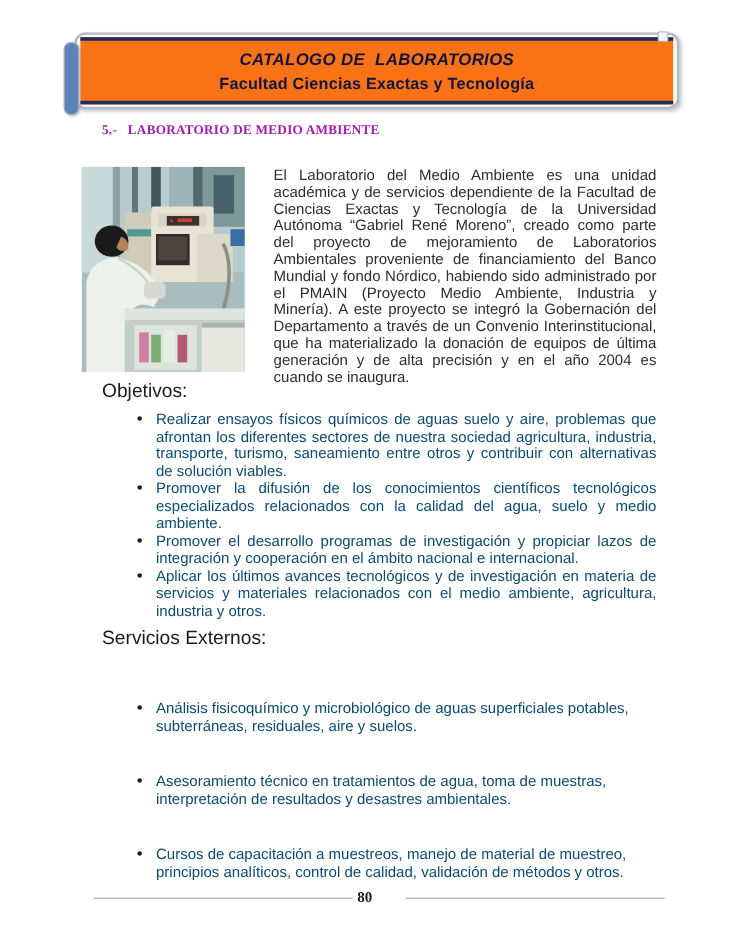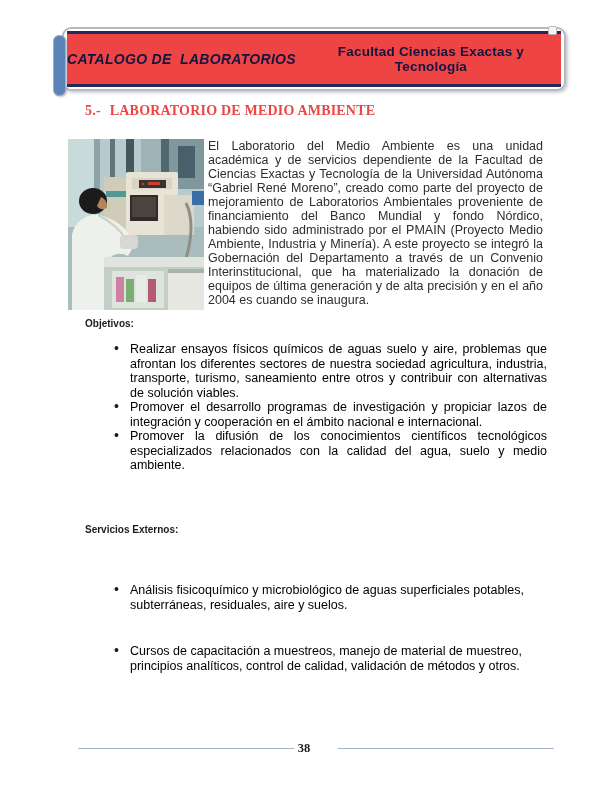--- a/index.html
+++ b/index.html
@@ -19,62 +19,62 @@
     position:absolute;left:9px;top:0;right:0;height:64px;
     background:#ffffff;border:2px solid #b6bac0;border-radius:9px;
     box-shadow:2px 2px 3px rgba(110,118,130,.35);
     padding:2px 3px;box-sizing:border-box;
   }
   .banner-notch{
     position:absolute;right:7px;top:-3px;width:7px;height:7px;
     background:#f4f5f6;border:1px solid #b6bac0;border-radius:2px;
   }
   .banner-blue{
-    height:100%;box-sizing:border-box;background:#ef4444;
+    height:100%;box-sizing:border-box;background:#f97316;
     border-top:3px solid #232a5c;border-bottom:3px solid #232a5c;
-    display:flex;flex-direction:row;align-items:center;justify-content:center;gap:5px;text-align:center;
+    display:flex;flex-direction:column;align-items:center;justify-content:center;gap:5px;
   }
   .banner-title{
     font-size:14px;font-weight:bold;font-style:italic;color:#14143f;
     letter-spacing:.3px;white-space:pre;
   }
   .banner-subtitle{
     font-size:13.5px;font-weight:bold;color:#14143f;
     letter-spacing:.2px;
   }
 
   
   .section-heading{
     position:absolute;left:85px;top:103px;
-    font-family:"Liberation Serif",serif;font-weight:bold;font-size:14px;color:#ef4444;
+    font-family:"Liberation Serif",serif;font-weight:bold;font-size:11px;color:#a21caf;
     letter-spacing:.2px;
   }
   .section-heading .num{margin-right:9px;}
 
   
-  .intro{position:absolute;left:68px;top:139px;width:479px;display:flex;gap:4px;}
+  .intro{position:absolute;left:68px;top:139px;width:479px;display:flex;gap:24px;}
   .photo{width:136px;height:171px;flex:0 0 auto;display:block;}
   .intro-text{
     width:335px;font-size:12.5px;line-height:14px;text-align:justify;color:#2d2d2d;
   }
 
   
   .sub-heading{
-    position:absolute;left:85px;font-size:10px;font-weight:bold;color:#1b1b1b;text-align:center;
+    position:absolute;left:85px;font-size:16px;font-weight:normal;color:#1b1b1b;text-align:center;
   }
   .objetivos-h{top:318px;}
   .servicios-h{top:524px;}
 
   
   .doc-list{position:absolute;left:85px;width:462px;margin:0;padding:0;list-style:none;}
   .list1{top:342px;}
   .list2{top:551px;}
   .doc-list li{
     position:relative;padding-left:45px;margin:0;box-sizing:border-box;
-    font-size:12.5px;line-height:14.5px;color:#000000;
+    font-size:12.5px;line-height:14.5px;color:#0c4a6e;
   }
   .list1 li{text-align:justify;}
   .list2 li{text-align:left;margin-top:32px;}
   .doc-list li::before{
     content:"\2022";position:absolute;left:29px;top:-1px;font-size:14px;color:#1b1b1b;
   }
 
   
   .footer{
     position:absolute;left:78px;top:741px;width:476px;height:14px;
@@ -149,29 +149,31 @@
       <rect x="80" y="140" width="8" height="23" fill="#b45a76"></rect>
       <rect x="100" y="130" width="36" height="41" fill="#e6e7e0"></rect>
       <rect x="100" y="130" width="36" height="4" fill="#aab2ac"></rect>
     </svg>
     <div class="intro-text">El Laboratorio del Medio Ambiente es una unidad académica y de servicios dependiente de la Facultad de Ciencias Exactas y Tecnología de la Universidad Autónoma “Gabriel René Moreno”, creado como parte del proyecto de mejoramiento de Laboratorios Ambientales proveniente de financiamiento del Banco Mundial y fondo Nórdico, habiendo sido administrado por el PMAIN (Proyecto Medio Ambiente, Industria y Minería). A este proyecto se integró la Gobernación del Departamento a través de un Convenio Interinstitucional, que ha materializado la donación de equipos de última generación y de alta precisión y en el año 2004 es cuando se inaugura.</div>
   </div>
 
   <div class="sub-heading objetivos-h">Objetivos:</div>
   <ul class="doc-list list1">
     <li>Realizar ensayos físicos químicos de aguas suelo y aire, problemas que afrontan los diferentes sectores de nuestra sociedad agricultura, industria, transporte, turismo, saneamiento entre otros y contribuir con alternativas de solución viables.</li>
+    <li>Promover la difusión de los conocimientos científicos tecnológicos especializados relacionados con la calidad del agua, suelo y medio ambiente.</li>
     <li>Promover el desarrollo programas de investigación y propiciar lazos de integración y cooperación en el ámbito nacional e internacional.</li>
-    <li>Promover la difusión de los conocimientos científicos tecnológicos especializados relacionados con la calidad del agua, suelo y medio ambiente.</li>
+    <li>Aplicar los últimos avances tecnológicos y de investigación en materia de servicios y materiales relacionados con el medio ambiente, agricultura, industria y otros.</li>
   </ul>
 
   <div class="sub-heading servicios-h">Servicios Externos:</div>
   <ul class="doc-list list2">
     <li>Análisis fisicoquímico y microbiológico de aguas superficiales potables, subterráneas, residuales, aire y suelos.</li>
+    <li>Asesoramiento técnico en tratamientos de agua, toma de muestras, interpretación de resultados y desastres ambientales.</li>
     <li>Cursos de capacitación a muestreos, manejo de material de muestreo, principios analíticos, control de calidad, validación de métodos y otros.</li>
   </ul>
 
   <div class="footer">
     <div class="rule"></div>
-    <div class="page-num">38</div>
+    <div class="page-num">80</div>
     <div class="rule"></div>
   </div>
 
 </div>
 
 </body></html>

